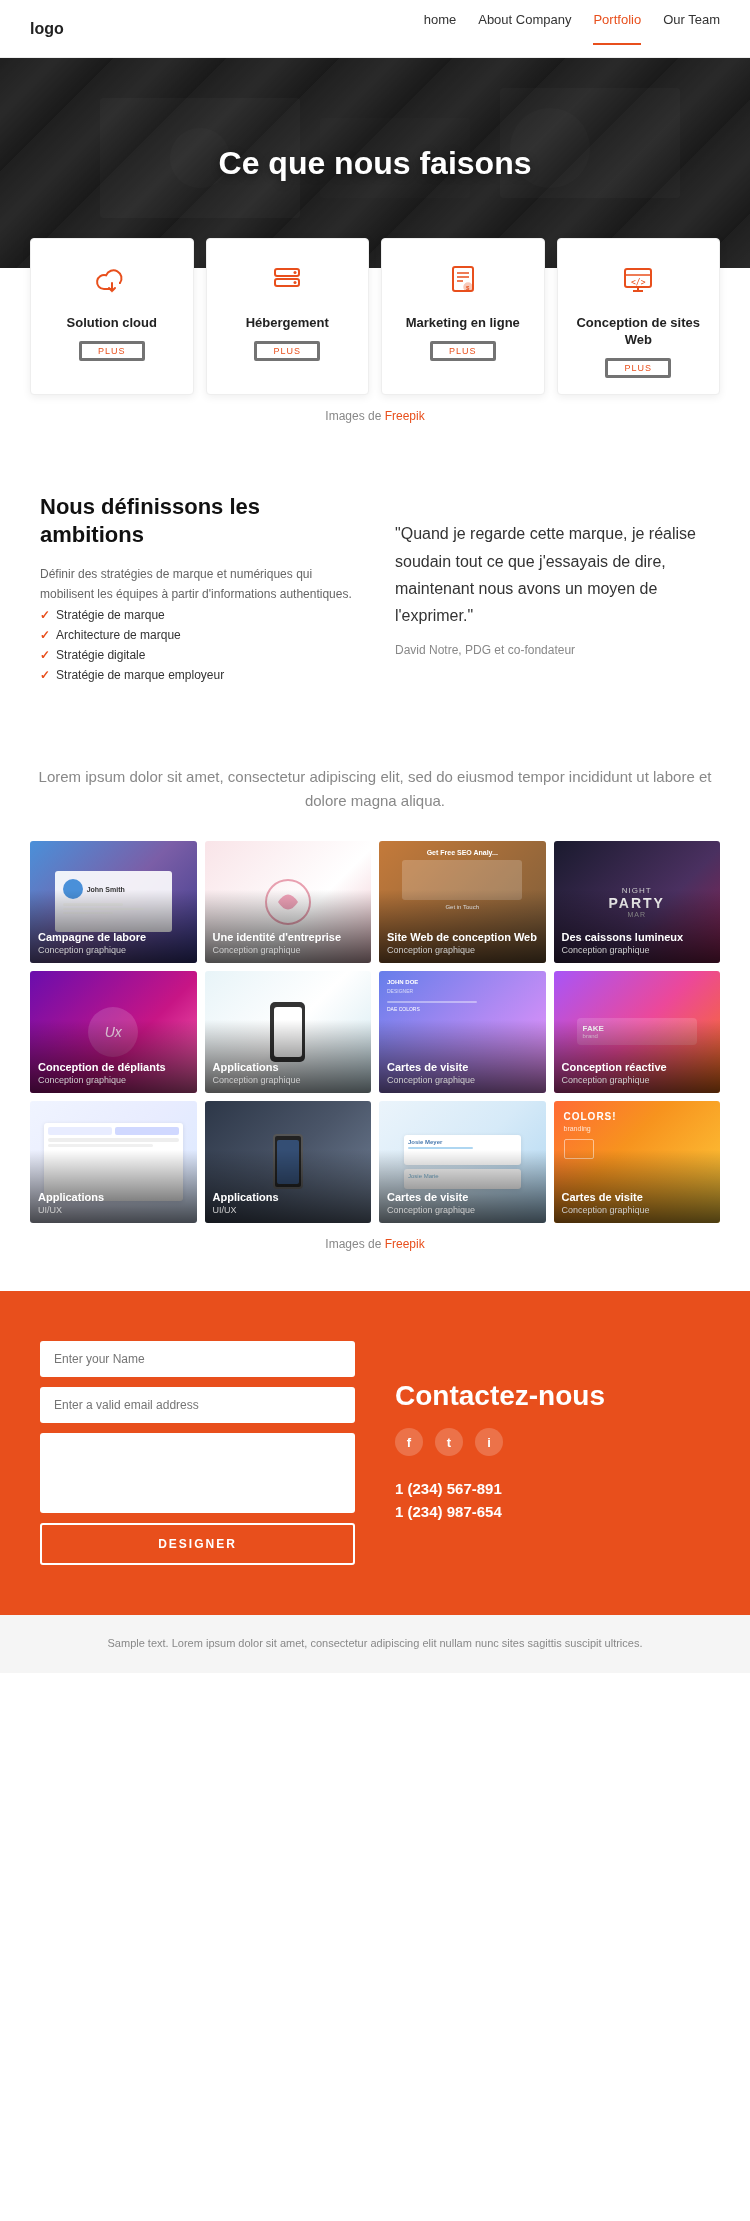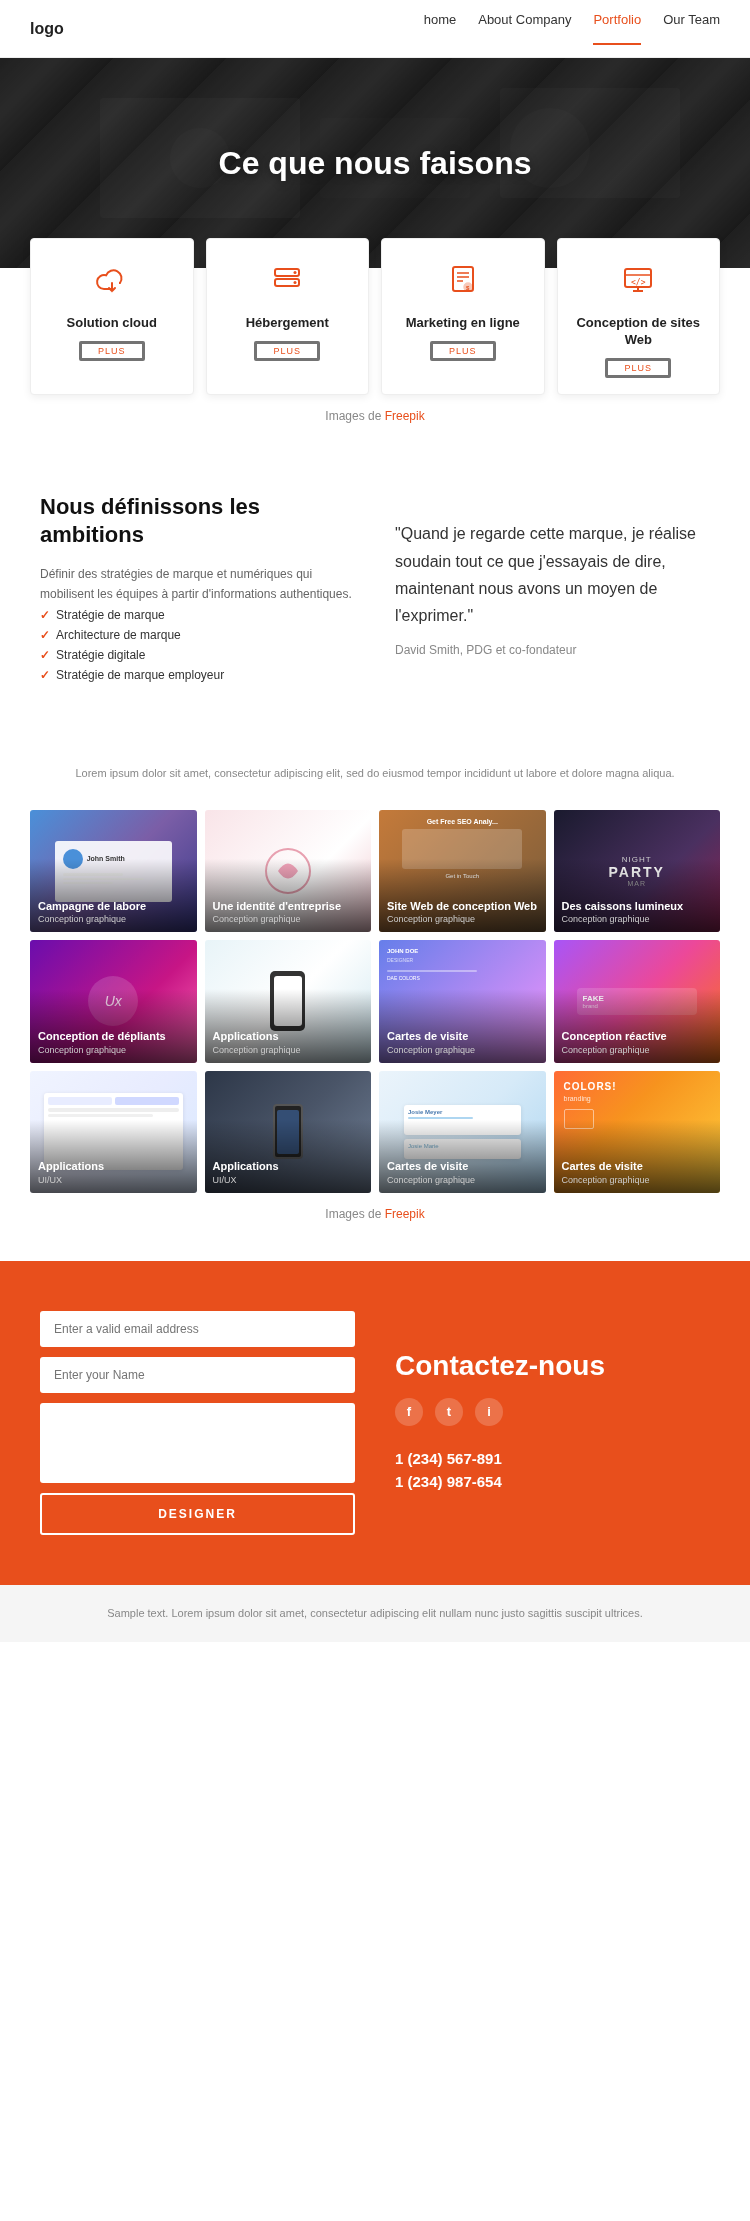--- a/index.html
+++ b/index.html
@@ -75,21 +75,21 @@
     .quote-text {
       font-size: 16px; color: #333; line-height: 1.7; font-style: normal;
       margin-bottom: 14px;
     }
     .quote-author { font-size: 12px; color: #888; }
 
     
     .portfolio-section { padding: 40px 30px 20px; }
     .portfolio-header { text-align: center; margin-bottom: 28px; }
     .portfolio-header h2 { font-size: 26px; font-weight: 800; color: #111; margin-bottom: 10px; }
-    .portfolio-header p { font-size: 11px; color: #888; line-height: 1.6; }
+    .portfolio-header p { font-size: 15px; color: #888; line-height: 1.6; }
 
     .portfolio-grid {
       display: grid; grid-template-columns: repeat(4, 1fr); gap: 8px;
     }
     .portfolio-item {
       position: relative; overflow: hidden; border-radius: 3px; cursor: pointer;
     }
     .portfolio-thumb {
       width: 100%; aspect-ratio: 3/2.2;
       display: flex; align-items: flex-end;
@@ -248,21 +248,21 @@
     <p>Définir des stratégies de marque et numériques qui mobilisent les équipes à partir d'informations authentiques.</p>
     <ul class="about-list">
       <li>Stratégie de marque</li>
       <li>Architecture de marque</li>
       <li>Stratégie digitale</li>
       <li>Stratégie de marque employeur</li>
     </ul>
   </div>
   <div class="about-right">
     <p class="quote-text">"Quand je regarde cette marque, je réalise soudain tout ce que j'essayais de dire, maintenant nous avons un moyen de l'exprimer."</p>
-    <p class="quote-author">David Smith, PDG et co-fondateur</p>
+    <p class="quote-author">David Notre, PDG et co-fondateur</p>
   </div>
 </section>
 
 <section class="portfolio-section">
   <div class="portfolio-header">
     <p>Lorem ipsum dolor sit amet, consectetur adipiscing elit, sed do eiusmod tempor incididunt ut labore et dolore magna aliqua.</p>
   </div>
 
   <div class="portfolio-grid">
 
@@ -466,32 +466,32 @@
 
   </div>
 
   <p class="freepik-credit" style="margin-top:14px;">
     <span>Images de </span><a href="#">Freepik</a>
   </p>
 </section>
 
 <section class="contact-section">
   <div class="contact-form">
+    <input type="text" placeholder="Enter your Name" style="">
     <input type="email" placeholder="Enter a valid email address" style="">
-    <input type="text" placeholder="Enter your Name" style="">
     <textarea style=""></textarea>
     <button class="contact-submit">DESIGNER</button>
   </div>
   <div class="contact-right">
     <h2>Contactez-nous</h2>
     <div class="social-icons">
       <div class="social-icon">f</div>
       <div class="social-icon">t</div>
       <div class="social-icon">i</div>
     </div>
     <p class="contact-phone">1 (234) 567-891</p>
     <p class="contact-phone">1 (234) 987-654</p>
   </div>
 </section>
 
 <footer class="footer">
-  <p>Sample text. Lorem ipsum dolor sit amet, consectetur adipiscing elit nullam nunc justo sagittis suscipit ultrices.</p>
+  <p>Sample text. Lorem ipsum dolor sit amet, consectetur adipiscing elit nullam nunc sites sagittis suscipit ultrices.</p>
 </footer>
 
 </body></html>

